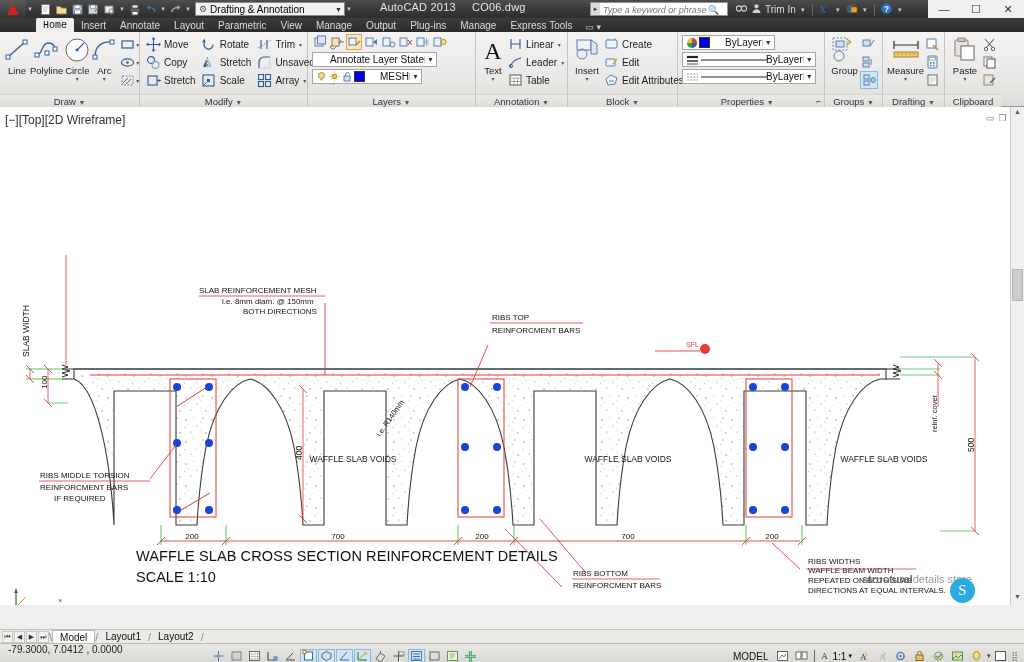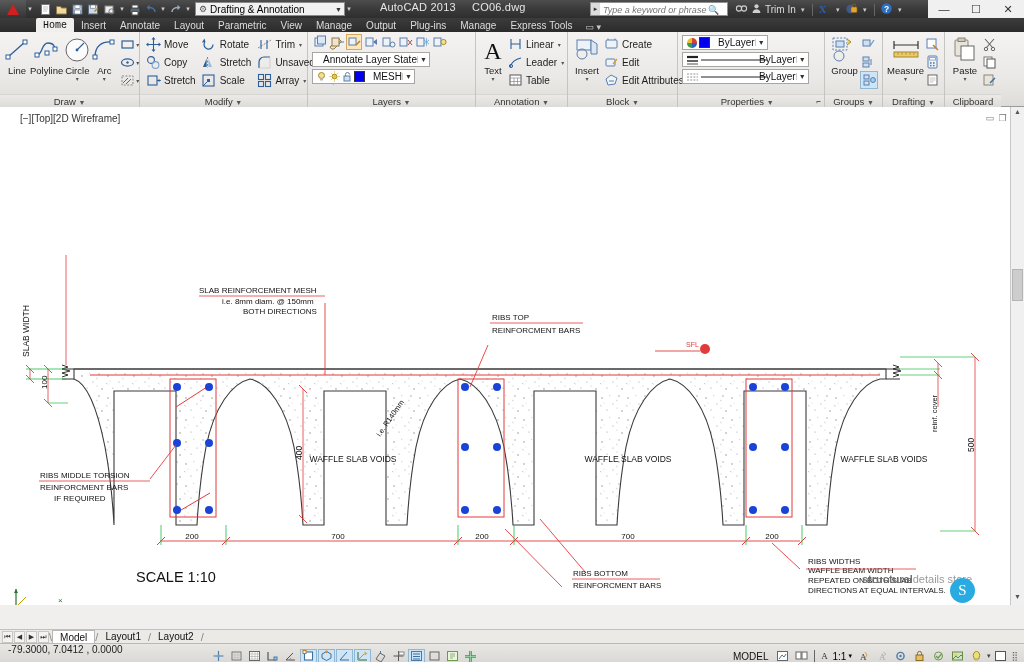--- a/index.html
+++ b/index.html
@@ -101,30 +101,30 @@
   .col { display:flex; flex-direction:column; }
   .iconbox {
     width:16px;height:16px;display:inline-flex;align-items:center;justify-content:center;
   }
 
   
   .ddrow {
     display:flex; align-items:center; height:15px; border:1px solid #a8a6a3; background:#fff;
     margin-bottom:2px; padding-left:2px;
   }
-  .ddrow .txt { font-size:10px; flex:1; padding-left:8px; color:#111; overflow:hidden; white-space:nowrap;}
+  .ddrow .txt { font-size:10px; flex:1; padding-left:15px; color:#111; overflow:hidden; white-space:nowrap;}
   .ddrow .dda { width:12px; text-align:center; font-size:7px; color:#333; border-left:1px solid #ccc;}
   .swatch { width:11px;height:11px;background:#0000ee;border:1px solid #333; }
 
   
   .canvas {
     position:absolute; left:0; top:107px; width:1024px; height:498px;
     background:#ffffff; overflow:hidden;
   }
-  .viewlabel { position:absolute; left:20px; top:6px; font-size:10px; color:#333; }
+  .viewlabel { position:absolute; left:5px; top:6px; font-size:12px; color:#333; }
   .view-ctrl { position:absolute; right:6px; top:6px; display:flex; gap:4px; color:#777; font-size:9px;}
 
   .canvas svg { position:absolute; left:0; top:0; }
 
   
   .vscroll {
     position:absolute; right:0; top:107px; width:14px; height:498px;
     background:#f0f0f0; border-left:1px solid #c8c8c8;
   }
   .vscroll .thumb { position:absolute; left:1px; top:162px; width:11px; height:32px; background:#cdcdcd; border:1px solid #b4b4b4;}
@@ -1200,20 +1200,21 @@
         <text x="808" y="457" font-size="8">RIBS WIDTHS</text>
         <text x="808" y="466" font-size="8">WAFFLE BEAM WIDTH</text>
         <text x="808" y="476" font-size="8">REPEATED ON BOTH SLAB</text>
         <text x="808" y="486" font-size="8">DIRECTIONS AT EQUAL INTERVALS.</text>
         <line x1="806" y1="462" x2="916" y2="462" stroke="#e23b3b" stroke-width=".8"></line>
       </g>
 
       <text x="137" y="455" font-family="Liberation Sans, sans-serif" font-size="0">.</text>
     </svg>
 
+    <div style="position:absolute;left:136px;top:441px;font-size:14.5px;color:#111;letter-spacing:.1px">WAFFLE SLAB CROSS SECTION REINFORCEMENT DETAILS</div>
     <div style="position:absolute;left:136px;top:462px;font-size:14.5px;color:#111">SCALE 1:10</div>
 
     <svg style="position:absolute;left:12px;top:478px" width="64" height="26" viewBox="0 0 64 26">
       <path d="M4 22 L4 4" stroke="#2f6f2f" stroke-width="1.2"></path>
       <path d="M4 22 L30 22" stroke="#2f6f2f" stroke-width="1.2"></path>
       <path d="M4 4l-2 4h4z" fill="#2f6f2f"></path>
       <path d="M30 22l-4-2v4z" fill="#2f6f2f"></path>
       <path d="M4 22l10-10" stroke="#c8a000" stroke-width="1"></path>
       <text x="46" y="18" font-size="8" fill="#2f6f2f" font-family="Liberation Sans, sans-serif">×</text>
     </svg>

